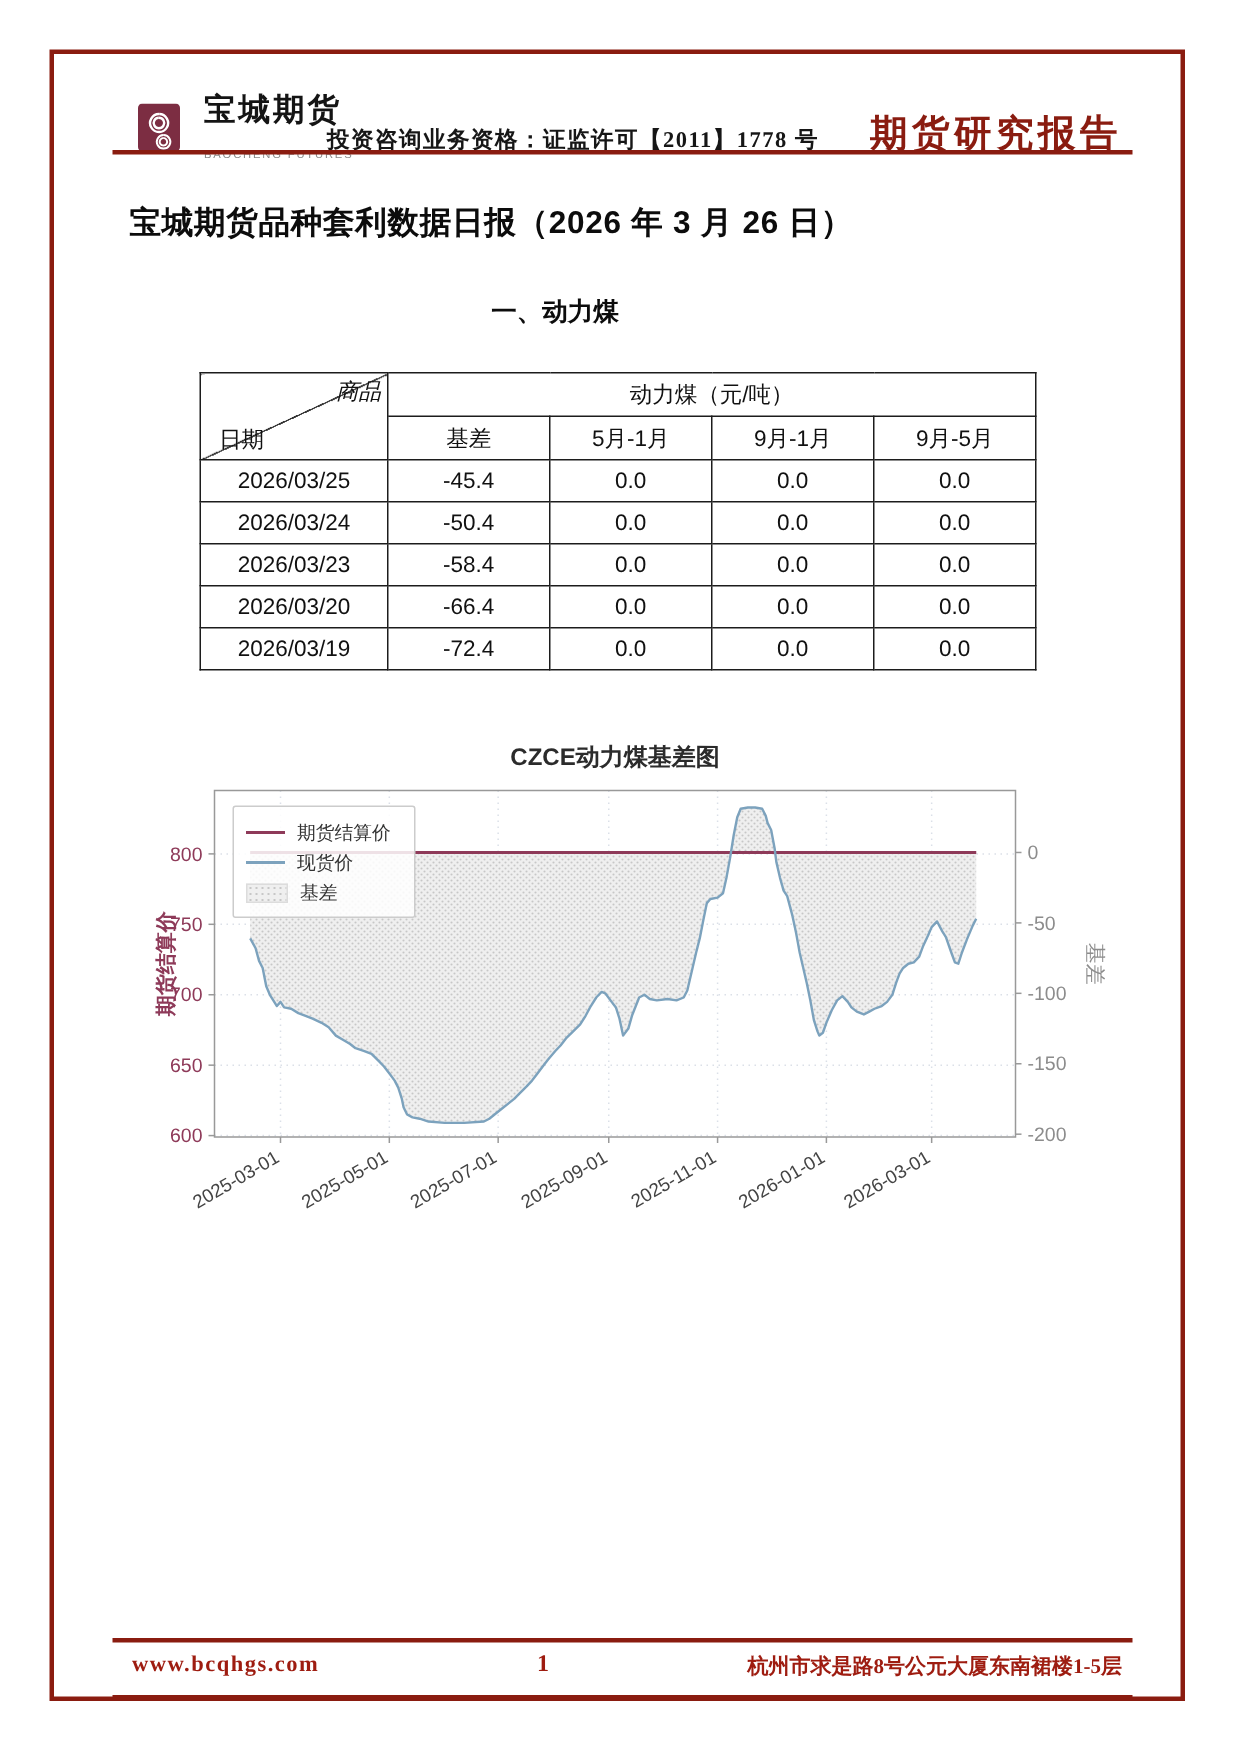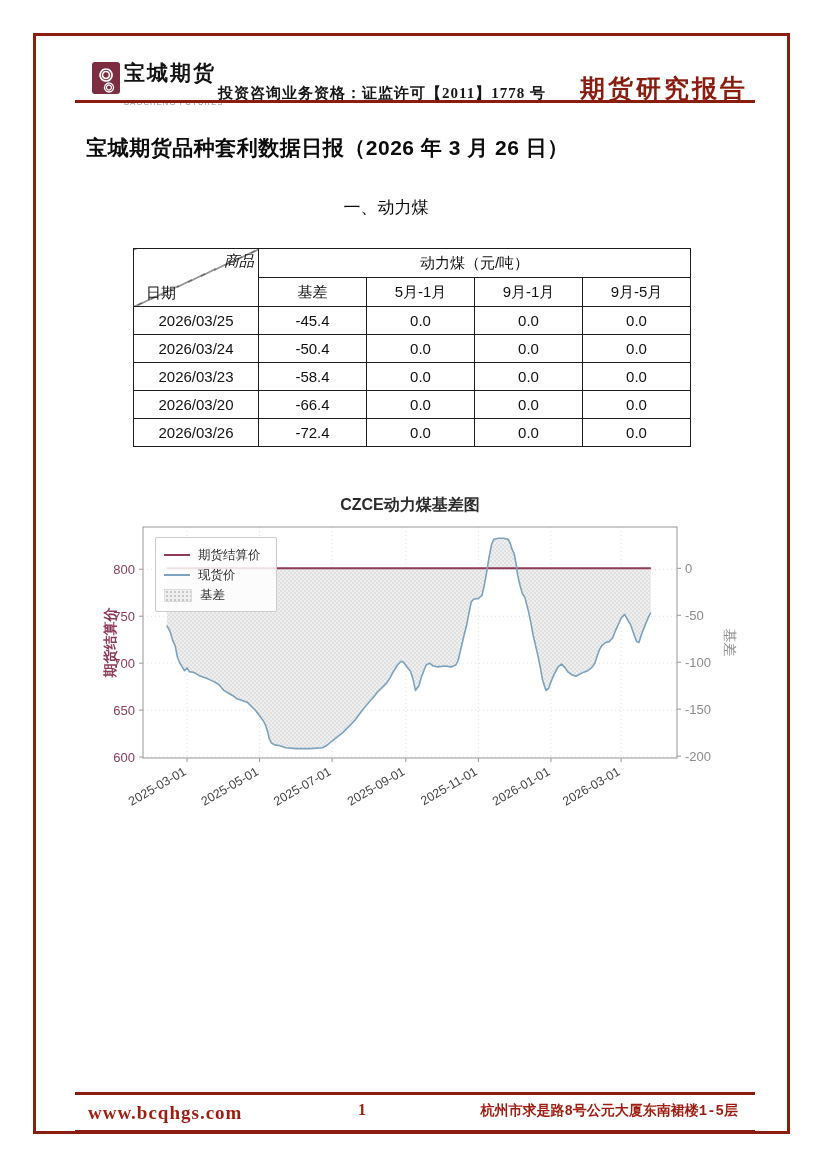--- a/index.html
+++ b/index.html
@@ -3,33 +3,33 @@
 <meta charset="utf-8">
 <style>
   html,body{margin:0;padding:0;background:#ffffff;}
   #page{position:relative;width:826px;height:1169px;background:#fff;overflow:hidden;
         font-family:"Liberation Sans",sans-serif;color:#111;}
   .page-border{position:absolute;left:33px;top:33px;width:757px;height:1101px;
         border:3px solid #8a1c10;box-sizing:border-box;}
   
   .credential{position:absolute;left:218px;top:44px;font-family:"Liberation Serif",serif;
         font-weight:bold;font-size:15px;color:#161616;letter-spacing:1px;margin-top:40px;}
-  .logo{position:absolute;left:92px;top:62px;display:flex;align-items:flex-start;}
+  .logo{position:absolute;left:92px;top:62px;display:flex;align-items:center;gap:12px;}
   .logo-mark{width:28px;height:32px;margin-right:4px;}
   .logo-cn{font-family:"Liberation Serif",serif;font-weight:bold;font-size:21px;color:#141414;
         letter-spacing:2px;line-height:22px;}
   .logo-en{font-size:7.5px;color:#8a8a8a;letter-spacing:1.2px;margin-top:14px;}
   .report-type{position:absolute;right:78px;top:72px;font-family:"Liberation Serif",serif;
         font-weight:bold;font-size:25px;color:#8a1c10;letter-spacing:3px;}
   .header-rule{position:absolute;left:75px;top:100px;width:680px;height:3px;background:#8a1c10;}
   
   .main-title{position:absolute;left:0;top:134px;width:655px;text-align:center;
         font-size:21px;font-weight:bold;color:#0c0c0c;letter-spacing:0.5px;}
-  .section-heading{position:absolute;left:16px;top:196px;width:740px;text-align:center;
-        font-size:17px;font-weight:normal;color:#0c0c0c;}
+  .section-heading{position:absolute;left:0;top:196px;width:740px;text-align:center;
+        font-size:17px;font-weight:bold;color:#0c0c0c;}
   
   .data-table{position:absolute;left:133px;top:248px;border-collapse:collapse;
         font-size:15px;color:#111;}
   .data-table td,.data-table th{border:1.5px solid #1c1c1c;text-align:center;
         padding:0;font-weight:normal;box-sizing:border-box;}
   .col-date{width:125px;}
   .col-v{width:108px;}
   .row-h{height:29px;}
   .row-d{height:28px;}
   .corner-cell{position:relative;
@@ -45,24 +45,24 @@
   .legend-row{display:flex;align-items:center;height:20px;}
   .legend-line{width:26px;height:0;border-top:2px solid #000;margin-right:8px;flex:none;}
   .legend-patch{width:26px;height:11px;margin-right:8px;flex:none;border:1px solid #dcdcdc;
         background-color:#efefef;
         background-image:radial-gradient(#c7c7c7 0.8px,transparent 0.8px);background-size:4px 4px;}
   .legend-label{font-size:12.5px;color:#333;white-space:nowrap;}
   
   .footer-rule-top{position:absolute;left:75px;top:1092px;width:680px;height:3px;background:#8a1c10;}
   .footer-rule-bottom{position:absolute;left:75px;top:1130px;width:680px;height:2px;background:#8a1c10;}
   .footer-site{position:absolute;left:88px;top:1102px;font-family:"Liberation Serif",serif;
-        font-weight:bold;font-size:19px;color:#9e1c10;letter-spacing:1px;}
+        font-weight:bold;font-size:15px;color:#9e1c10;letter-spacing:1px;}
   .footer-page{position:absolute;left:358px;top:1101px;font-family:"Liberation Serif",serif;
         font-weight:bold;font-size:16px;color:#9e1c10;}
-  .footer-address{position:absolute;right:88px;top:1102px;font-family:Liberation Mono, monospace;
+  .footer-address{position:absolute;right:78px;top:1102px;font-family:Liberation Serif, serif;
         font-weight:bold;font-size:14px;color:#9e1c10;}
 </style>
 </head>
 <body>
 
 <div id="page">
   <div class="page-border"></div>
 
   <div class="credential">投资咨询业务资格：证监许可【2011】1778 号</div>
 
@@ -121,21 +121,21 @@
       <td>0.0</td>
     </tr>
     <tr class="row-d">
       <td>2026/03/20</td>
       <td>-66.4</td>
       <td>0.0</td>
       <td>0.0</td>
       <td>0.0</td>
     </tr>
     <tr class="row-d">
-      <td>2026/03/26</td>
+      <td>2026/03/19</td>
       <td>-72.4</td>
       <td>0.0</td>
       <td>0.0</td>
       <td>0.0</td>
     </tr>
   </tbody>
     </table>
 
   <div class="chart-wrap">
     <svg class="chart-svg" width="660" height="350">

